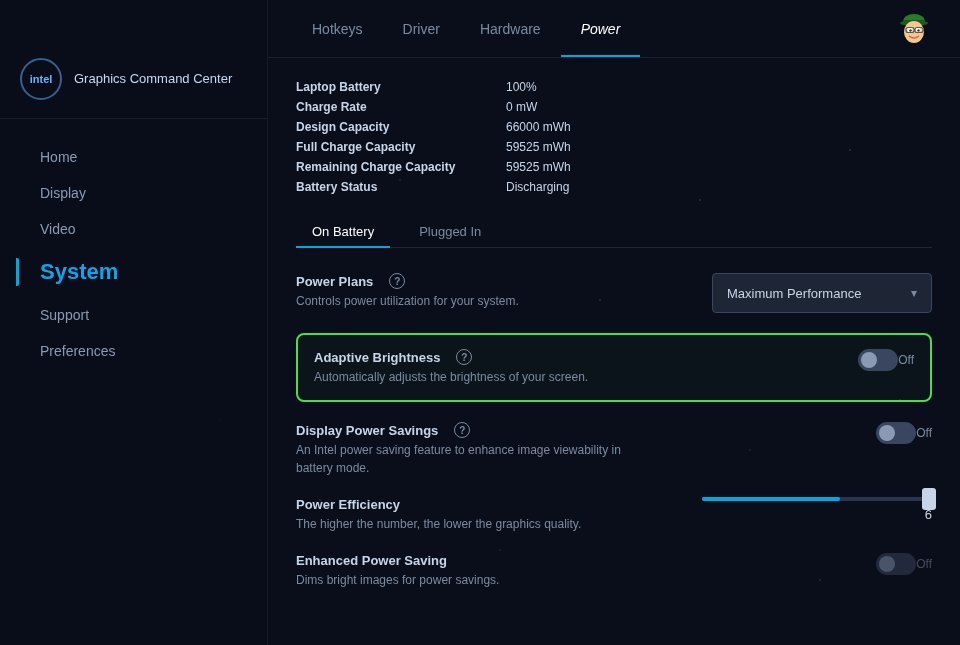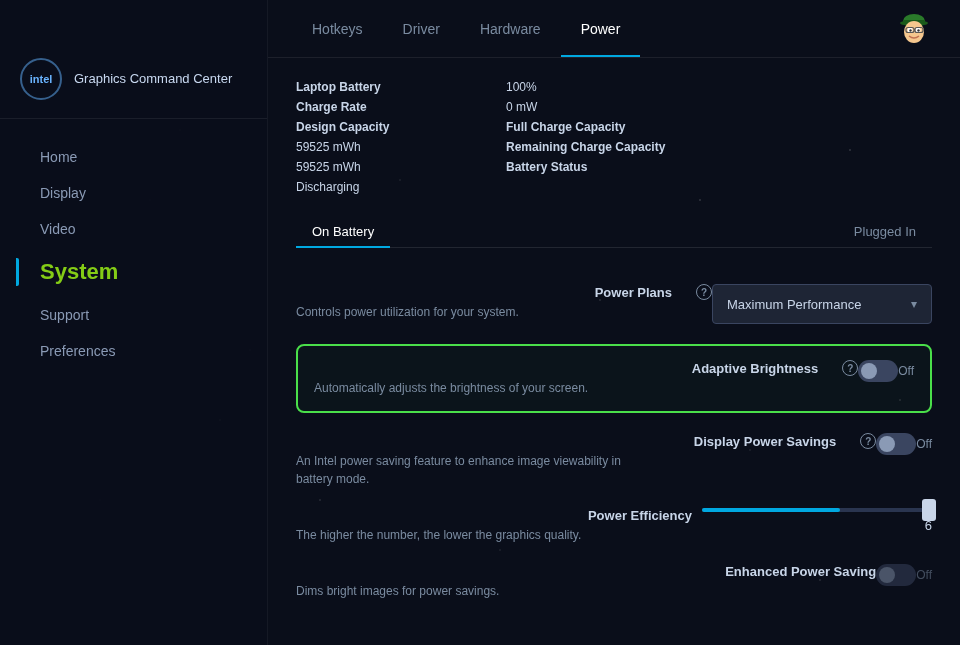--- a/index.html
+++ b/index.html
@@ -95,21 +95,21 @@
     .nav-item {
       padding: 10px 24px;
       font-size: 14px;
       color: #8a9ab5;
       cursor: pointer;
       position: relative;
       transition: color 0.2s;
     }
 
     .nav-item.active {
-      color: #84cc16;
+      color: #0ea5e9;
       font-size: 22px;
       font-weight: 600;
       padding: 12px 24px;
     }
 
     .nav-item.active::before {
       content: '';
       position: absolute;
       left: 0;
       top: 50%;
@@ -152,20 +152,21 @@
       align-items: center;
       font-size: 14px;
       color: #7a8ba0;
       cursor: pointer;
       position: relative;
       transition: color 0.2s;
     }
 
     .top-tab.active {
       color: #ffffff;
+      font-style: italic;
     }
 
     .top-tab.active::after {
       content: '';
       position: absolute;
       bottom: 0;
       left: 0;
       right: 0;
       height: 2px;
       background: #00a8e0;
@@ -208,23 +209,22 @@
     .battery-value {
       font-size: 12px;
       color: #c8d5e8;
       padding: 2px 0;
     }
 
     
     .sub-tabs {
       display: flex;
       gap: 13px;
-      margin-bottom: 36px;
+      margin-bottom: 25px;
       border-bottom: 1px solid rgba(255,255,255,0.1);
-      justify-content: space-between;
     }
 
     .sub-tab {
       padding: 8px 16px;
       font-size: 13px;
       color: #7a8ba0;
       cursor: pointer;
       position: relative;
       transition: color 0.2s;
     }
@@ -254,23 +254,22 @@
     .section-info {
       flex: 1;
     }
 
     .section-title {
       font-size: 13px;
       font-weight: 600;
       color: #c8d5e8;
       display: flex;
       align-items: center;
-      gap: 24px;
+      gap: 16px;
       margin-bottom: 3px;
-      justify-content: flex-end;
     }
 
     .section-desc {
       font-size: 12px;
       color: #7a8ba0;
       max-width: 350px;
       line-height: 1.5;
     }
 
     .help-icon {
@@ -475,20 +474,21 @@
     <div class="content-area">
 
       <div class="battery-info">
         <div class="battery-label">Laptop Battery</div>
         <div class="battery-value">100%</div>
 
         <div class="battery-label">Charge Rate</div>
         <div class="battery-value">0 mW</div>
 
         <div class="battery-label">Design Capacity</div>
+        <div class="battery-value">66000 mWh</div>
 
         <div class="battery-label">Full Charge Capacity</div>
         <div class="battery-value">59525 mWh</div>
 
         <div class="battery-label">Remaining Charge Capacity</div>
         <div class="battery-value">59525 mWh</div>
 
         <div class="battery-label">Battery Status</div>
         <div class="battery-value">Discharging</div>
       </div>

